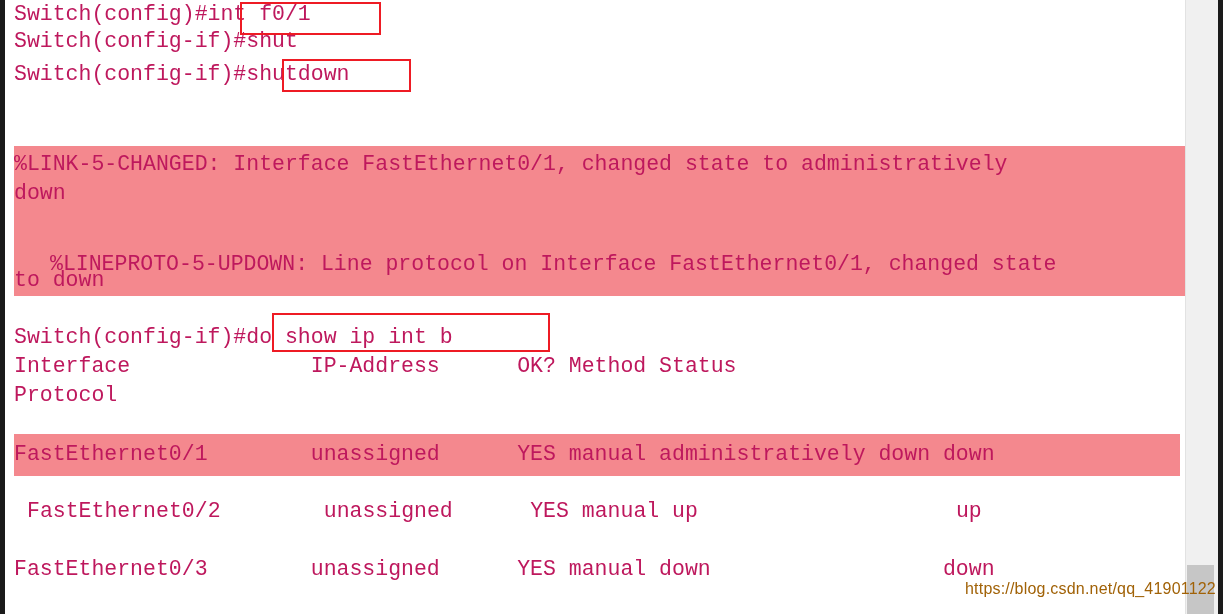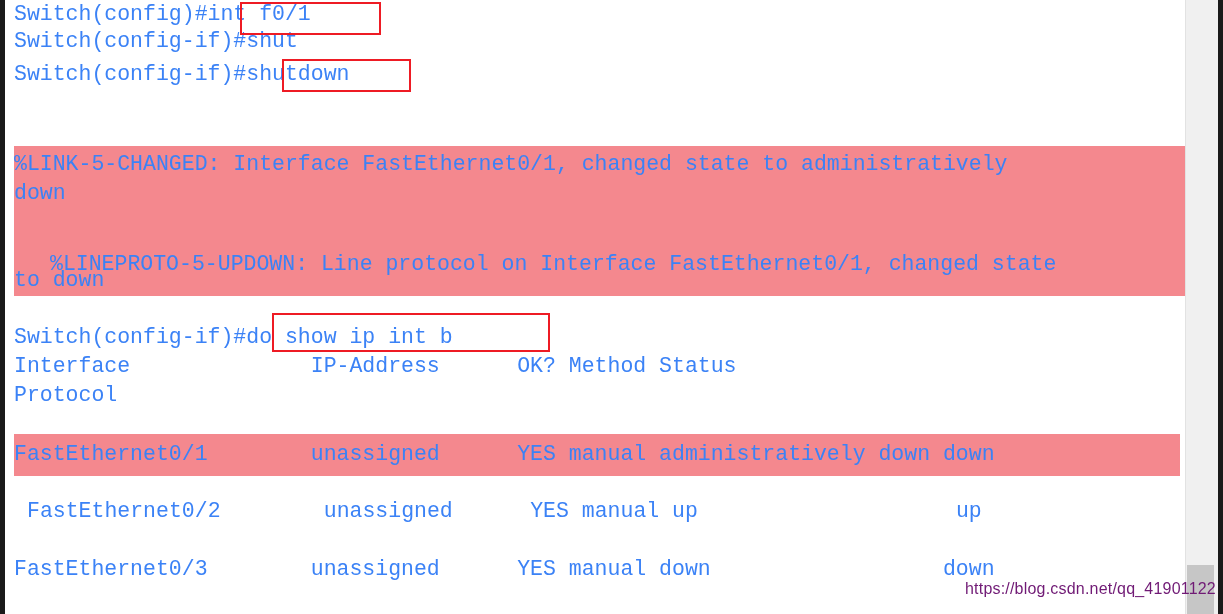--- a/index.html
+++ b/index.html
@@ -54,21 +54,21 @@
     width: 1185px;
     height: 614px;
   }
   .line {
     position: absolute;
     left: 14px;
     height: 29px;
     line-height: 29px;
     font-size: 21.5px;
     letter-spacing: 0px;
-    color: #3b82f6;
+    color: #be185d;
     white-space: pre;
     z-index: 3;
   }
   .clipped-top {
     color: #d8d8d8;
     overflow: hidden;
   }
   
   .highlight {
     position: absolute;
@@ -80,21 +80,21 @@
     border: 2px solid #ee1b24;
     box-sizing: border-box;
     z-index: 4;
     background: transparent;
   }
   
   #watermark {
     position: absolute;
     font-family: "Liberation Sans", sans-serif;
     font-size: 16px;
-    color: #701a75;
+    color: #a16207;
     white-space: nowrap;
     z-index: 5;
     letter-spacing: 0.2px;
   }
 </style>
 </head>
 <body>
 
 <div id="screen">
 

